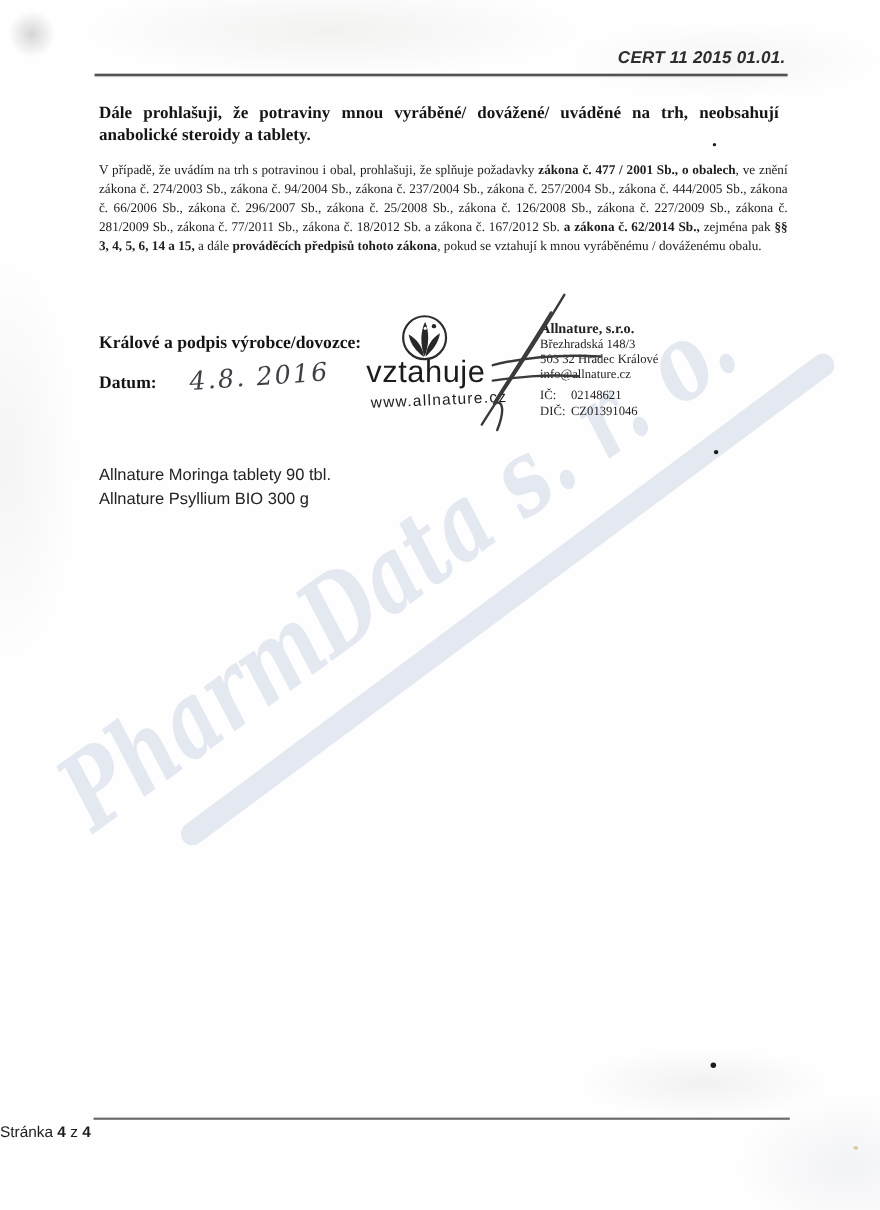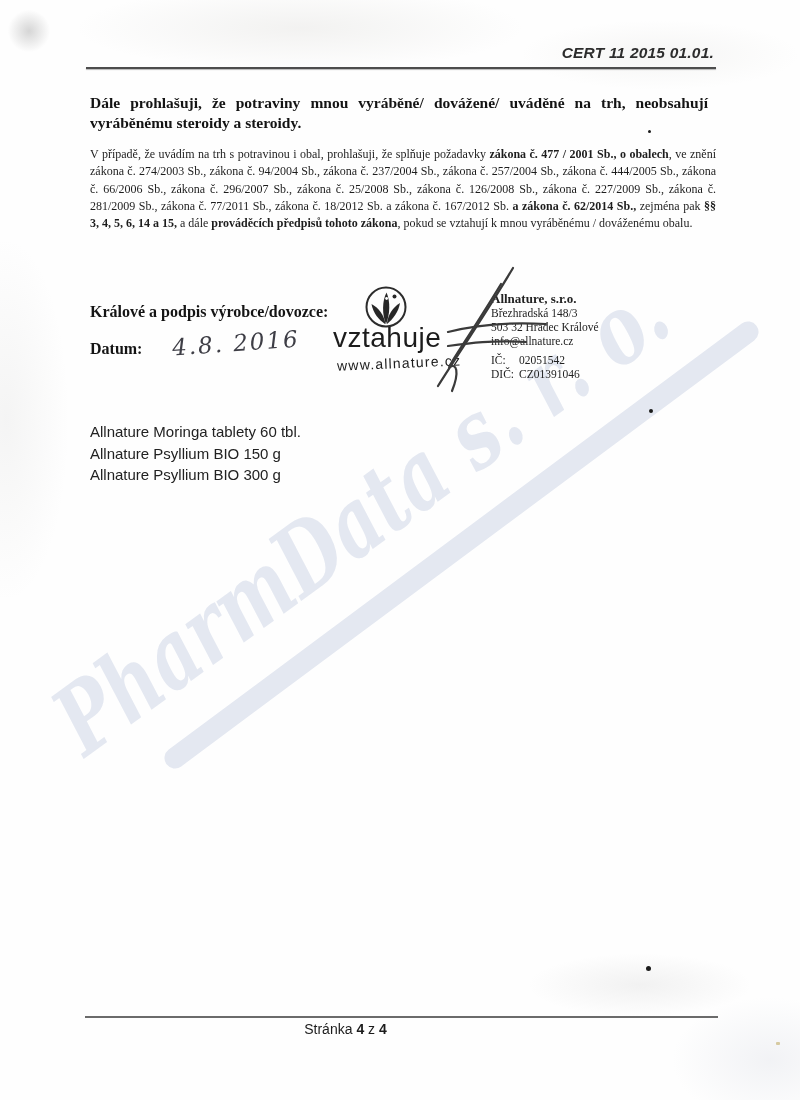--- a/index.html
+++ b/index.html
@@ -44,22 +44,22 @@
     font-family:Liberation Serif, serif;font-size:11.5px;line-height:14px;color:#222;margin-left:35px;}
   .company-name{font-weight:bold;font-size:13px;line-height:15px;}
   .company-reg{margin-top:5px;}
   .reg-label{display:inline-block;width:28px;}
   .sig-svg{position:absolute;left:430px;top:255px;z-index:3;}
   .products-heading{position:absolute;top:392px;left:90px;
     font-weight:bold;font-size:15.5px;color:#141414;word-spacing:1px;}
   .products-list{position:absolute;top:421px;left:90px;
     font-family:"Liberation Sans",sans-serif;font-size:15px;line-height:21.5px;color:#222;}
   .footer-rule{position:absolute;top:1016px;left:85px;width:633px;height:1.5px;background:#6b6b6b;}
-  .footer{position:absolute;top:1021px;left:0;width:651px;text-align:center;
-    font-family:"Liberation Sans",sans-serif;font-size:14px;color:#1c1c1c;margin-left:20px;}
+  .footer{position:absolute;top:1021px;left:0;width:651px;
+    font-family:"Liberation Sans",sans-serif;font-size:14px;color:#1c1c1c;}
   .footer b{font-weight:bold;}
   .speck{position:absolute;background:#1b1b1b;border-radius:50%;}
   .speck-1{left:648px;top:130px;width:3px;height:3px;}
   .speck-2{left:649px;top:409px;width:4px;height:4px;}
   .speck-3{left:646px;top:966px;width:5px;height:5px;}
   .speck-4{left:776px;top:1042px;width:4px;height:3px;background:#c9b87c;opacity:.7;border-radius:1px;}
 </style>
 </head>
 <body>
 
@@ -70,21 +70,21 @@
     <text x="45" y="498" transform="rotate(-36 45 498)" font-family="DejaVu Serif, serif" font-style="italic" font-weight="bold" font-size="95" textLength="730" lengthAdjust="spacingAndGlyphs" fill="#e4e8f1">PharmData s. r. o.</text>
   </svg>
 
   <div class="layer content">
 
     <div class="smudge-tl"></div>
 
     <div class="cert-ref">CERT 11 2015 01.01.</div>
     <div class="header-rule"></div>
 
-    <div class="para-steroids">Dále prohlašuji, že potraviny mnou vyráběné/ dovážené/ uváděné na trh, neobsahují vyráběnému steroidy a steroidy.</div>
+    <div class="para-steroids">Dále prohlašuji, že potraviny mnou vyráběné/ dovážené/ uváděné na trh, neobsahují anabolické steroidy a tablety.</div>
 
     <div class="para-packaging"><span>V případě, že uvádím na trh s potravinou i obal, prohlašuji, že splňuje požadavky </span><span style="font-weight: bold;">zákona č. 477 / 2001 Sb., o obalech</span><span>, ve znění zákona č. 274/2003 Sb., zákona č. 94/2004 Sb., zákona č. 237/2004 Sb., zákona č. 257/2004 Sb., zákona č. 444/2005 Sb., zákona č. 66/2006 Sb., zákona č. 296/2007 Sb., zákona č. 25/2008 Sb., zákona č. 126/2008 Sb., zákona č. 227/2009 Sb., zákona č. 281/2009 Sb., zákona č. 77/2011 Sb., zákona č. 18/2012 Sb. a zákona č. 167/2012 Sb. </span><span style="font-weight: bold;">a zákona č. 62/2014 Sb.,</span><span> zejména pak </span><span style="font-weight: bold;">§§ 3, 4, 5, 6, 14 a 15,</span><span> a dále </span><span style="font-weight: bold;">prováděcích předpisů tohoto zákona</span><span>, pokud se vztahují k mnou vyráběnému / dováženému obalu.</span></div>
 
     <div class="stamp-label">Králové a podpis výrobce/dovozce:</div>
     <div class="date-label">Datum:</div>
     <div class="date-value">4.8. 2016</div>
 
     <svg class="logo-icon" width="46" height="48" viewBox="0 0 46 48">
       <circle cx="23" cy="23" r="19.5" fill="none" stroke="#2c2c2c" stroke-width="2"></circle>
       <path d="M23 40 C 19 31 19 17 23.5 8.5 C 27.5 17 27 31 23 40 Z" fill="#272727"></path>
@@ -95,39 +95,38 @@
     </svg>
     <div class="logo-text">vztahuje</div>
     <div class="logo-url">www.allnature.cz</div>
 
     <div class="company">
       <div class="company-name">Allnature, s.r.o.</div>
       <div>Březhradská 148/3</div>
       <div>503 32 Hradec Králové</div>
       <div>info@allnature.cz</div>
       <div class="company-reg">
-        <span class="reg-label">IČ:</span><span>02051542</span>
+        <span class="reg-label">IČ:</span><span>02148621</span>
       </div>
       <div>
         <span class="reg-label">DIČ:</span><span>CZ01391046</span>
       </div>
     </div>
 
     <svg class="sig-svg" width="130" height="150" viewBox="0 0 130 150">
       <g fill="none" stroke="#3a3a3a" stroke-width="2.2" stroke-linecap="round">
         <path d="M8 131 C 30 96, 55 60, 83 13"></path>
         <path d="M22 136 C 30 116, 26 108, 20 112 C 14 117, 40 80, 71 29"></path>
         <path d="M18 77 C 45 70, 80 67, 116 69"></path>
         <path d="M18 91 C 40 88, 62 85, 96 87"></path>
       </g>
     </svg>
 
     <div class="products-list">
-        <div>Allnature Moringa tablety 60 tbl.</div>
-        <div>Allnature Psyllium BIO 150 g</div>
+        <div>Allnature Moringa tablety 90 tbl.</div>
         <div>Allnature Psyllium BIO 300 g</div>
       </div>
 
     <div class="footer-rule"></div>
     <div class="footer">
       <span>Stránka</span>
       <b>4</b>
       <span>z</span>
       <b>4</b>
     </div>

